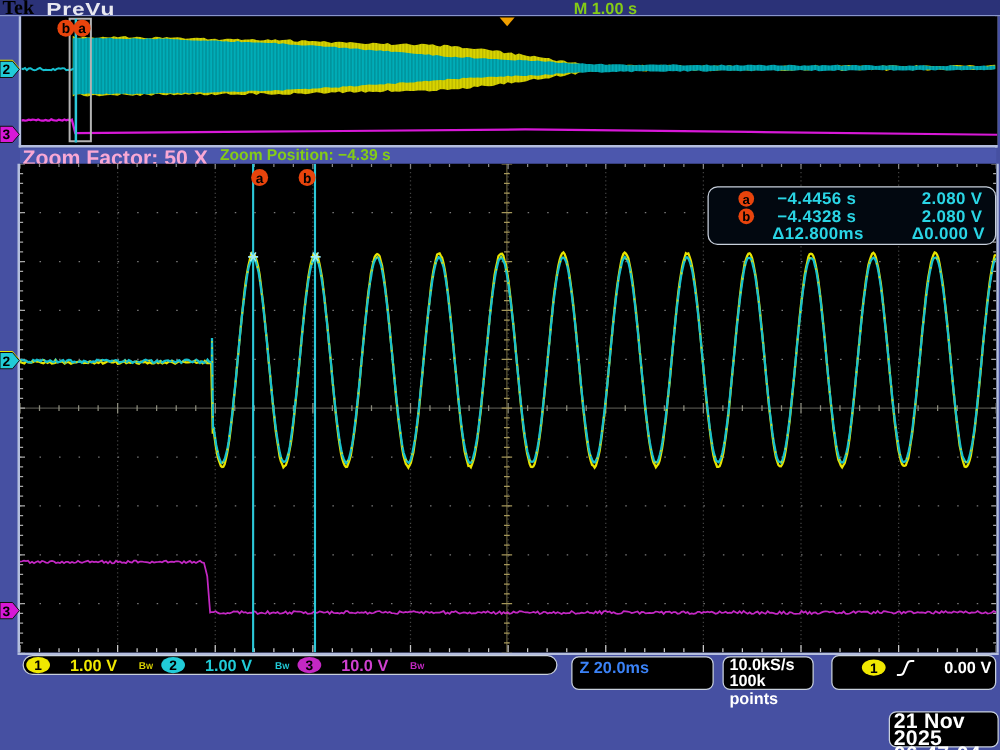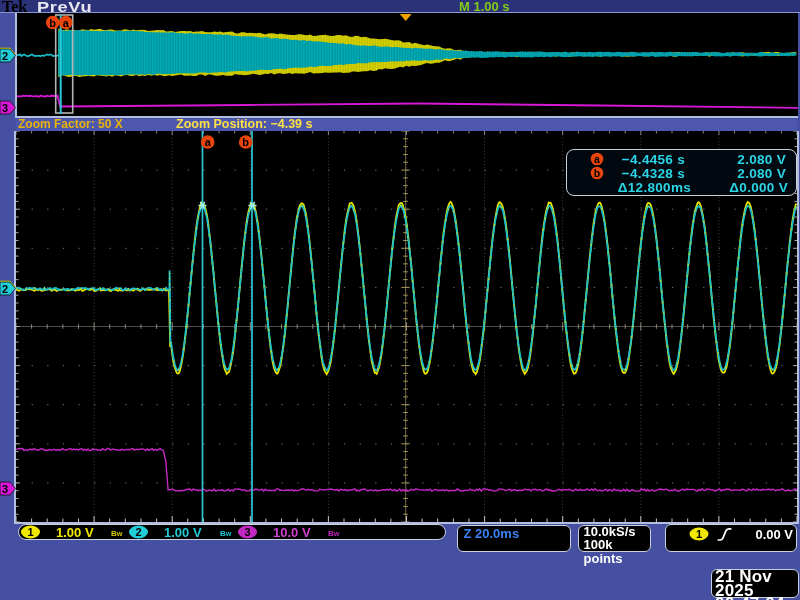--- a/index.html
+++ b/index.html
@@ -45,22 +45,22 @@
     </svg>
   </div>
 <div class="abs" style="left:0;top:99px">
     <svg width="16" height="17" style="position:absolute;left:0;top:0">
       <polygon points="0,2 10,2 15.5,8.5 10,15 0,15" fill="#d718d7" stroke="#101010" stroke-width="0.8"></polygon>
       <text x="5" y="12.5" font-size="11" font-weight="bold" fill="#000" text-anchor="middle" font-family="Liberation Sans, sans-serif">3</text>
     </svg>
   </div>
 
 <div class="abs" style="left:15.8px;top:118.5px;width:781px;height:12px;background:#4c57ad"></div>
-<div class="abs" style="left:18px;top:117px;font-weight:bold;font-size:12px;color:#eab308">Zoom Factor: 50 X</div>
-<div class="abs" style="left:176px;top:117px;font-weight:bold;font-size:12.5px;color:#fde047">Zoom Position: −4.39 s</div>
+<div class="abs" style="left:18px;top:117px;font-weight:bold;font-size:17px;color:#f9a8d4">Zoom Factor: 50 X</div>
+<div class="abs" style="left:176px;top:117px;font-weight:bold;font-size:12.5px;color:#84cc16">Zoom Position: −4.39 s</div>
 
 <div class="abs" style="left:14.2px;top:130.5px;width:1.8px;height:391px;background:#b4bede"></div>
 <div class="abs" style="left:797px;top:130.5px;width:1.8px;height:391px;background:#b4bede"></div>
 <div class="abs" style="left:14.2px;top:521.5px;width:784.6px;height:2px;background:#b4bede"></div>
 <div class="abs" style="left:16px;top:130.5px;width:781px;height:391px;background:#000;overflow:hidden">
     <svg width="781" height="391" style="position:absolute;left:0;top:0">
 <line x1="78.1" y1="0" x2="78.1" y2="391" stroke="#424242" stroke-width="1" stroke-dasharray="1 2.3"></line>
 <line x1="156.2" y1="0" x2="156.2" y2="391" stroke="#424242" stroke-width="1" stroke-dasharray="1 2.3"></line>
 <line x1="234.3" y1="0" x2="234.3" y2="391" stroke="#424242" stroke-width="1" stroke-dasharray="1 2.3"></line>
 <line x1="312.4" y1="0" x2="312.4" y2="391" stroke="#424242" stroke-width="1" stroke-dasharray="1 2.3"></line>

